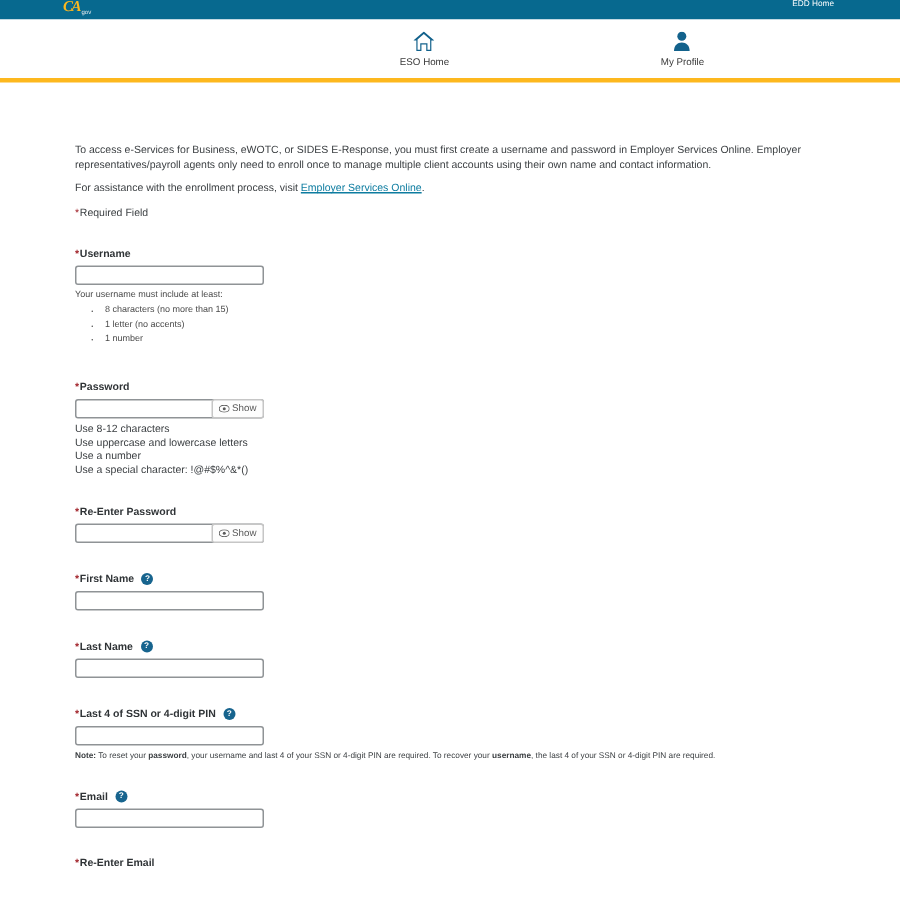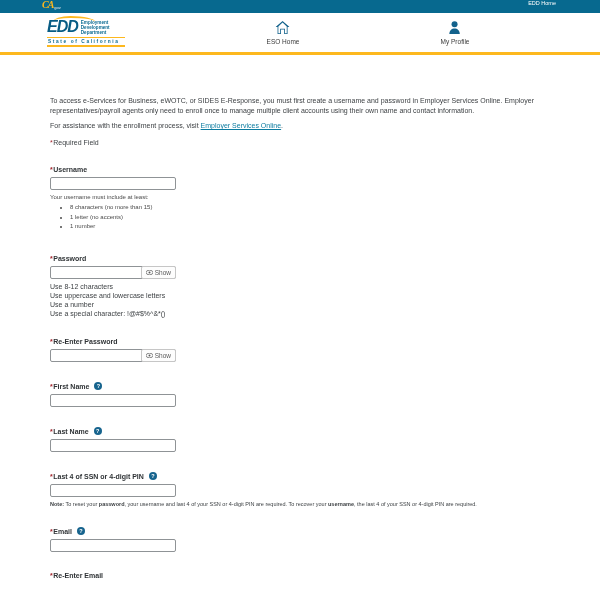--- a/index.html
+++ b/index.html
@@ -111,32 +111,20 @@
 <div class="topbar">
   <div class="ca-logo">
     <span class="ca">CA</span>
     <span class="gov">gov</span>
   </div>
   <a class="topbar-link">EDD Home</a>
 </div>
 
 <div class="header">
 
-  <div class="edd-logo">
-    <div class="edd-arc"></div>
-    <div class="edd-main">
-      <span class="edd-word">EDD</span>
-      <span class="edd-dept">
-        <div>Employment</div>
-        <div>Development</div>
-        <div>Department</div>
-      </span>
-    </div>
-    <div class="edd-state">State of California</div>
-  </div>
 
   <div class="nav-item nav-eso">
     <span class="icon">
       <svg width="14" height="13" viewBox="0 0 14 13">
         <path d="M7 0 L14 6 L12 6 L12 13 L8.6 13 L8.6 8.6 L5.4 8.6 L5.4 13 L2 13 L2 6 L0 6 Z" fill="#13628c"></path>
         <path d="M7 1.6 L11.2 5.4 L11.2 12.2 L9.4 12.2 L9.4 7.8 L4.6 7.8 L4.6 12.2 L2.8 12.2 L2.8 5.4 Z" fill="#ffffff"></path>
       </svg>
     </span>
     <span class="lbl">ESO Home</span>
   </div>

